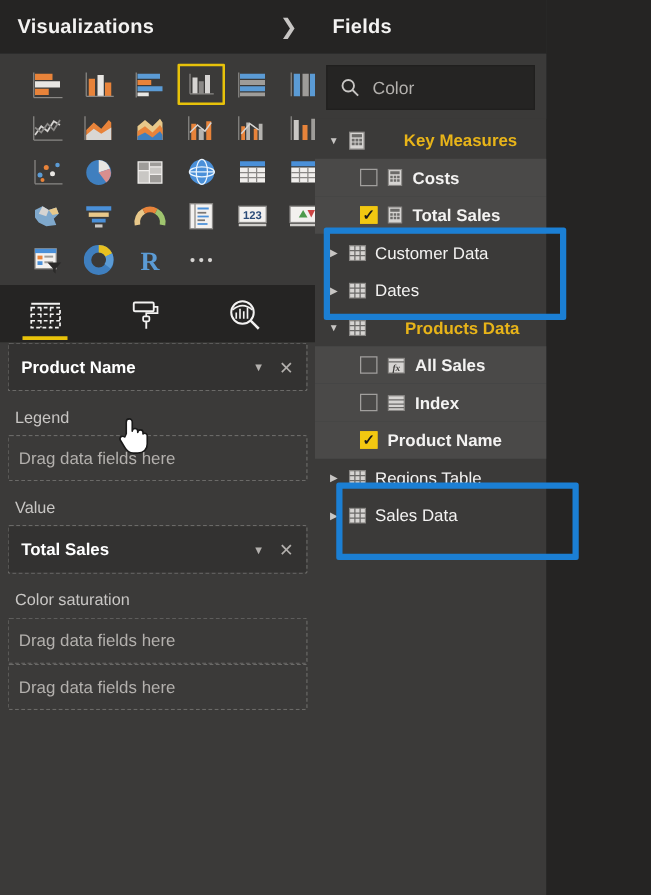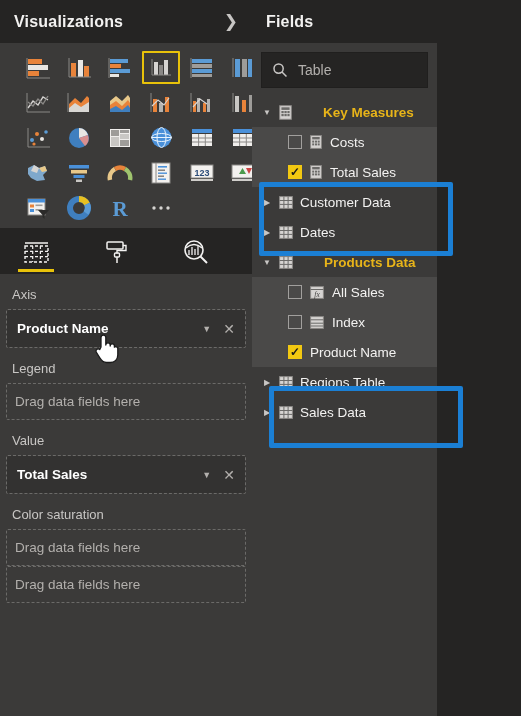--- a/index.html
+++ b/index.html
@@ -73,21 +73,21 @@
     display: flex; align-items: center; padding: 0 10px; gap: 10px;
   }
   .search-text { color: #b3b0ad; font-size: 14px; }
 
   .tree { padding-top: 2px; }
   .node {
     display: flex; align-items: center; height: 30px;
     padding-left: 10px; gap: 7px; position: relative;
   }
   .node.table-node { padding-left: 10px; }
-  .node.field-node { padding-left: 36px; gap: 8px; }
+  .node.field-node { padding-left: 36px; gap: 8px; font-weight: bold; }
   .node.hl { background: #4a4948; }
   .twisty { width: 10px; color: #c8c6c4; font-size: 8px; display:flex; align-items:center; justify-content:center; }
   .node-label { font-size: 13.5px; color: #f3f2f1; }
   .node-label.expanded-table { color: #e8b419; font-weight: bold; padding-left: 24px; }
   .node-label.table { color: #f3f2f1; }
   .cb {
     width: 14px; height: 14px; border: 1px solid #a19f9d; background: transparent;
     display:flex; align-items:center; justify-content:center; flex: none;
   }
   .cb.checked { background: #f2c811; border-color: #f2c811; }
@@ -390,21 +390,20 @@
           <line x1="13" y1="16" x2="13" y2="10" stroke="#f3f2f1" stroke-width="1.3"></line>
           <line x1="16" y1="16" x2="16" y2="7" stroke="#f3f2f1" stroke-width="1.3"></line>
           <path d="M4 9 Q12 2 20 9" fill="none" stroke="#f3f2f1" stroke-width="1.3"></path>
         </svg>
         <span class="underline"></span>
       </div>
     </div>
 
     <div class="wells">
 
-      <div class="well-label">Axis</div>
       <div class="chip-wrap">
         <div class="chip">
           <span class="chip-text">Product Name</span>
           <span class="chip-caret">▼</span>
           <span class="chip-x">✕</span>
         </div>
       </div>
 
       <div class="well-label">Legend</div>
       <div class="well-box empty">
@@ -441,21 +440,21 @@
     <div class="pane-header">
       <span class="pane-title">Fields</span>
     </div>
 
     <div class="search-wrap">
       <div class="search-box">
         <svg width="16" height="16" viewBox="0 0 16 16">
           <circle cx="6.6" cy="6.6" r="4.6" fill="none" stroke="#c8c6c4" stroke-width="1.5"></circle>
           <line x1="10" y1="10" x2="14.5" y2="14.5" stroke="#c8c6c4" stroke-width="1.5"></line>
         </svg>
-        <span class="search-text">Table</span>
+        <span class="search-text">Color</span>
       </div>
     </div>
 
     <div class="tree">
 
       <div class="node table-node">
         <span class="twisty">▼</span>
         <svg width="13" height="15" viewBox="0 0 13 15">
           <rect x="0.7" y="0.7" width="11.6" height="13.6" fill="#d6d4d2" stroke="#8a8886"></rect>
           <rect x="2.4" y="2.3" width="8.2" height="2.6" fill="#6b6a68"></rect>

